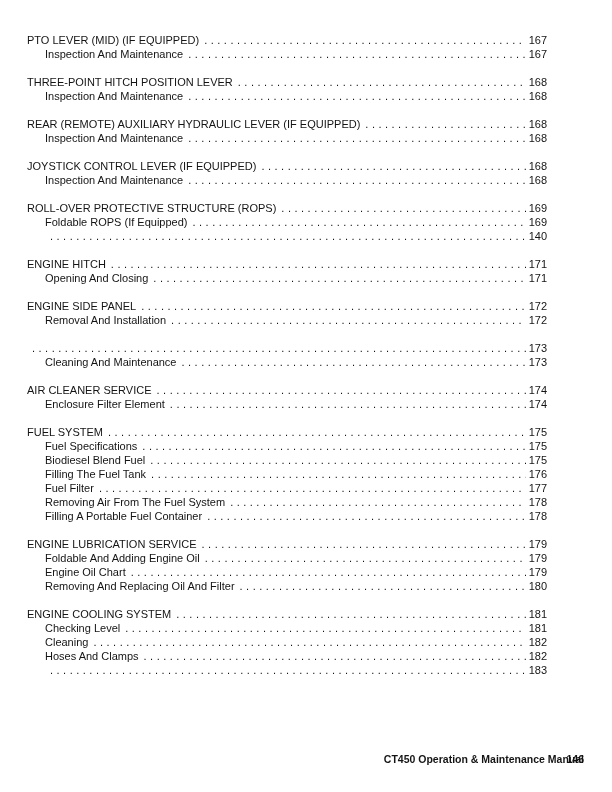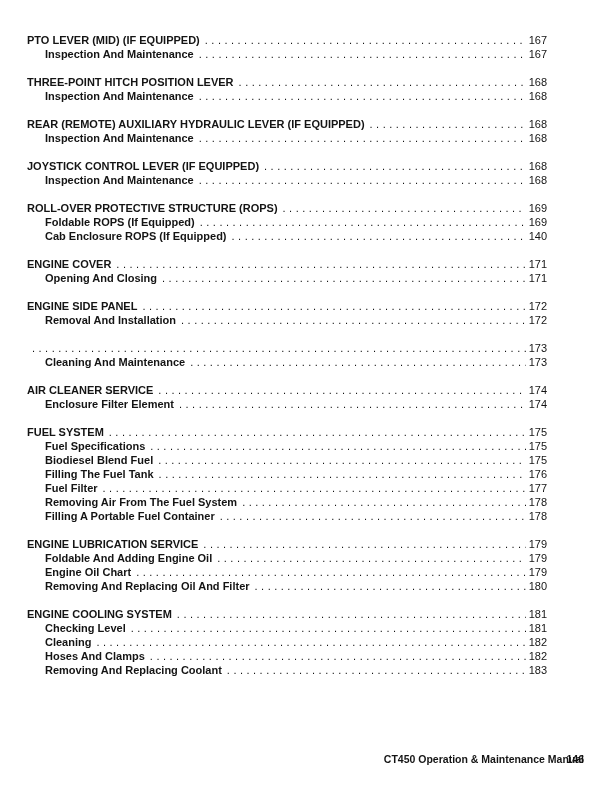--- a/index.html
+++ b/index.html
@@ -25,21 +25,21 @@
   }
   .toc-group { margin-bottom: 14px; }
   .row {
     display: flex;
     align-items: baseline;
     font-size: 11px;
     line-height: 14px;
     height: 14px;
   }
   .row.l1 { padding-left: 18px; }
-  .t { white-space: nowrap; font-weight: bold; }
+  .t { white-space: nowrap; }
   .dots {
     flex: 1 1 auto;
     overflow: hidden;
     white-space: nowrap;
     margin: 0 3px 0 5px;
     min-width: 10px;
   }
   .dots::after {
     content: "................................................................................................................................................................";
     letter-spacing: 3.5px;
@@ -133,29 +133,28 @@
         <span class="t">ROLL-OVER PROTECTIVE STRUCTURE (ROPS)</span>
         <span class="dots"></span>
         <span class="p">169</span>
       </div>
       <div class="row l1">
         <span class="t">Foldable ROPS (If Equipped)</span>
         <span class="dots"></span>
         <span class="p">169</span>
       </div>
       <div class="row l1">
-        <span class="t">Cab Enclosure ROPS (If Equipped)</span>
         <span class="dots"></span>
         <span class="p">140</span>
       </div>
     </section>
 
     <section class="toc-group">
       <div class="row l0">
-        <span class="t">ENGINE COVER</span>
+        <span class="t">ENGINE HITCH</span>
         <span class="dots"></span>
         <span class="p">171</span>
       </div>
       <div class="row l1">
         <span class="t">Opening And Closing</span>
         <span class="dots"></span>
         <span class="p">171</span>
       </div>
     </section>
 
@@ -273,21 +272,20 @@
         <span class="t">Cleaning</span>
         <span class="dots"></span>
         <span class="p">182</span>
       </div>
       <div class="row l1">
         <span class="t">Hoses And Clamps</span>
         <span class="dots"></span>
         <span class="p">182</span>
       </div>
       <div class="row l1">
-        <span class="t">Removing And Replacing Coolant</span>
         <span class="dots"></span>
         <span class="p">183</span>
       </div>
     </section>
 
   </div>
 
   <div class="footer">
     <span class="num">146</span>
     <span class="title">CT450 Operation &amp; Maintenance Manual</span>

